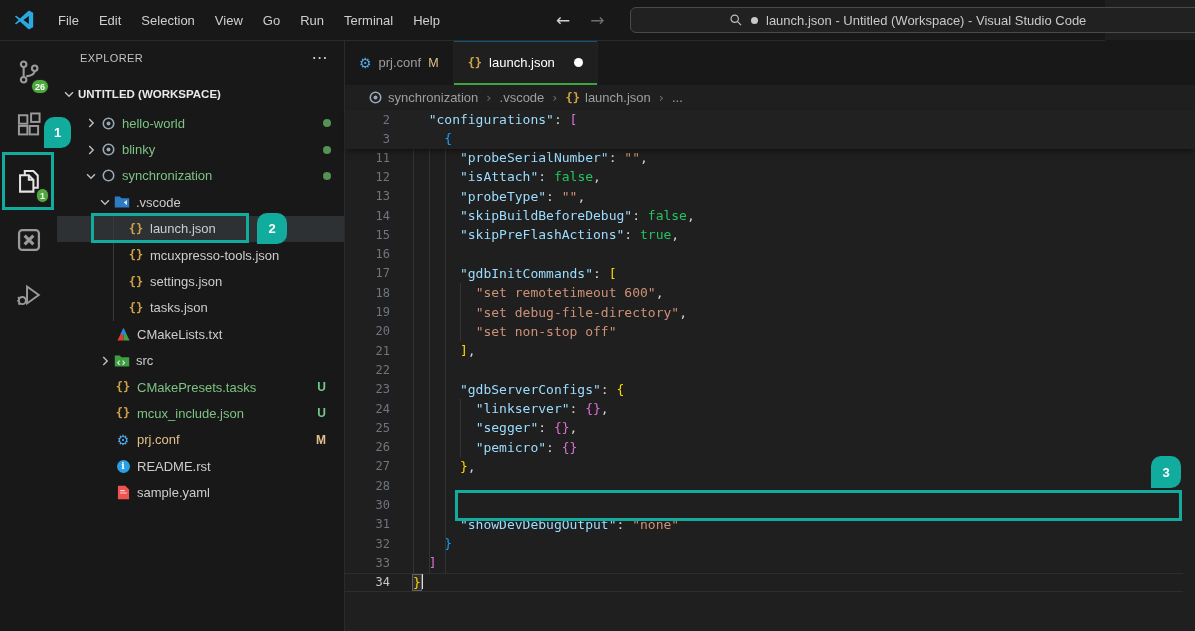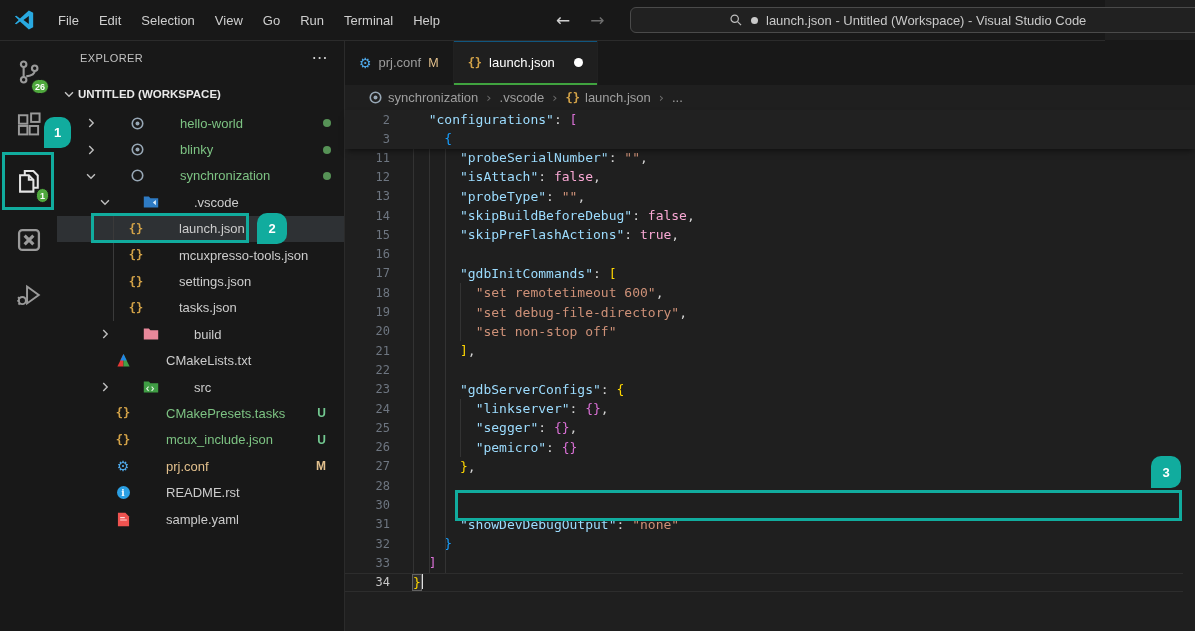--- a/index.html
+++ b/index.html
@@ -28,21 +28,21 @@
             justify-content:center;padding:0 3px;border:1px solid #181818;box-sizing:border-box;}
   
   .sidebar{position:absolute;left:57px;top:40px;width:288px;height:591px;background:#181818;
            border-right:1px solid #2b2b2b;box-sizing:border-box;}
   .sb-head{height:36px;display:flex;align-items:center;padding:0 16px 0 23px;font-size:11px;
            letter-spacing:.4px;color:#c2c2c2;}
   .meatball{margin-left:auto;font-size:16px;color:#d0d0d0;font-family:"DejaVu Sans",sans-serif;line-height:10px;}
   .ws-row{height:24px;display:flex;align-items:center;font-size:11.5px;font-weight:bold;color:#e9e9e9;
           padding-left:5px;gap:2px;margin-top:6px;}
   .tree{margin-top:4px;}
-  .trow{height:26.4px;display:flex;align-items:center;font-size:13px;position:relative;box-sizing:border-box;gap:29px;}
+  .trow{height:26.4px;display:flex;align-items:center;font-size:13px;position:relative;box-sizing:border-box;}
   .trow.selected{background:#2e3134;}
   .tr-chev{width:16px;flex:none;display:flex;justify-content:center;}
   .tr-icon{width:18px;flex:none;display:flex;justify-content:center;align-items:center;}
   .tr-label{margin-left:5px;color:#cccccc;white-space:nowrap;}
   .tr-label.green{color:#7dc383;}
   .tr-label.orange{color:#e2c08d;}
   .tr-dot{margin-left:auto;margin-right:13px;width:8px;height:8px;border-radius:50%;background:#569256;flex:none;}
   .tr-badge{margin-left:auto;margin-right:18px;font-size:12px;font-weight:bold;}
   .tr-badge.u{color:#73c991;}
   .tr-badge.m{color:#e2c08d;}
@@ -65,21 +65,21 @@
   .bc-item{display:flex;align-items:center;gap:5px;}
   .sticky{position:absolute;top:70px;left:0;right:0;height:39px;background:#212121;z-index:2;
           box-shadow:0 4px 6px -2px rgba(0,0,0,.5);}
   .codearea{position:absolute;top:108px;left:0;right:12px;height:465px;}
   .cl{height:19.3px;display:flex;align-items:center;box-sizing:border-box;}
   .ln{width:45px;text-align:right;font-family:"DejaVu Sans Mono",monospace;font-size:12px;
       color:#6e7681;flex:none;}
   .ct{margin-left:23px;font-family:"DejaVu Sans Mono",monospace;font-size:13px;white-space:pre;color:#d4d4d4;}
   .cl.current{border-top:1px solid #2d2d2d;border-bottom:1px solid #2d2d2d;}
   .cl.current .ln{color:#c6c6c6;}
-  .t-k{color:#9cdcfe;} .t-s{color:#ce9178;} .t-w{color:#f9a8d4;} .t-p{color:#d4d4d4;}
+  .t-k{color:#9cdcfe;} .t-s{color:#ce9178;} .t-w{color:#22c55e;} .t-p{color:#d4d4d4;}
   .t-b1{color:#ffd700;} .t-b2{color:#da70d6;} .t-b3{color:#179fff;}
   .t-match{outline:1px solid #626262;background:rgba(98,98,98,.22);}
   .t-redact{display:inline-block;width:64px;height:13px;background:#050505;border-radius:7px;vertical-align:-1px;}
   .t-cursor{display:inline-block;width:2px;height:15px;background:#e0e0e0;vertical-align:-2px;}
   .iguide{position:absolute;width:1px;background:#333333;z-index:1;}
   
   .ann-box{position:absolute;border:3px solid #11ac9e;z-index:9;box-sizing:border-box;}
   .ann-marker{position:absolute;background:#11ac9e;color:#fff;font-size:13px;font-weight:bold;
               display:flex;align-items:center;justify-content:center;border-radius:10px 10px 10px 0;z-index:10;}
 </style>
@@ -251,33 +251,20 @@
             <span class="json-ic">{}</span>
           </span>
           <span class="tr-label ">settings.json</span>
         </div>
         <div class="trow" style="padding-left: 70px;">
           <span class="tr-icon">
             <span class="json-ic">{}</span>
           </span>
           <span class="tr-label ">tasks.json</span>
         </div>
-        <div class="trow" style="padding-left: 40px;">
-          <span class="tr-chev">
-            <svg width="14" height="14" viewBox="0 0 16 16" fill="none" stroke="#bfbfbf" stroke-width="1.6">
-              <path d="M6 3.5 L10.5 8 L6 12.5"></path>
-            </svg>
-          </span>
-          <span class="tr-icon">
-            <svg width="16" height="14" viewBox="0 0 16 14">
-              <path d="M.8 1.4 h5 l1.6 1.9 h7.8 v9.3 H.8 z" fill="#e8889a"></path>
-            </svg>
-          </span>
-          <span class="tr-label ">build</span>
-        </div>
         <div class="trow" style="padding-left: 57px;">
           <span class="tr-icon">
             <svg width="15" height="15" viewBox="0 0 16 16">
               <path d="M8 1 L1.5 14.5 H8 Z" fill="#e53935"></path>
               <path d="M8 1 L14.5 14.5 H8 Z" fill="#43a047"></path>
               <path d="M8 1 L4.6 8.1 H11.4 Z" fill="#1e88e5"></path>
             </svg>
           </span>
           <span class="tr-label ">CMakeLists.txt</span>
         </div>

